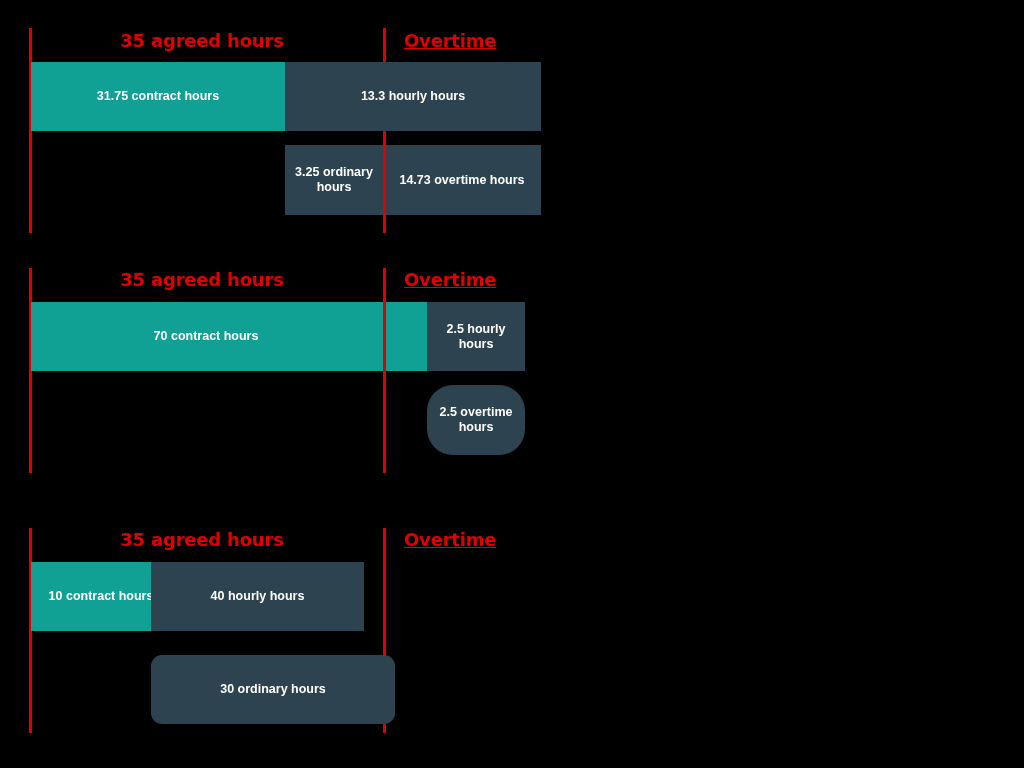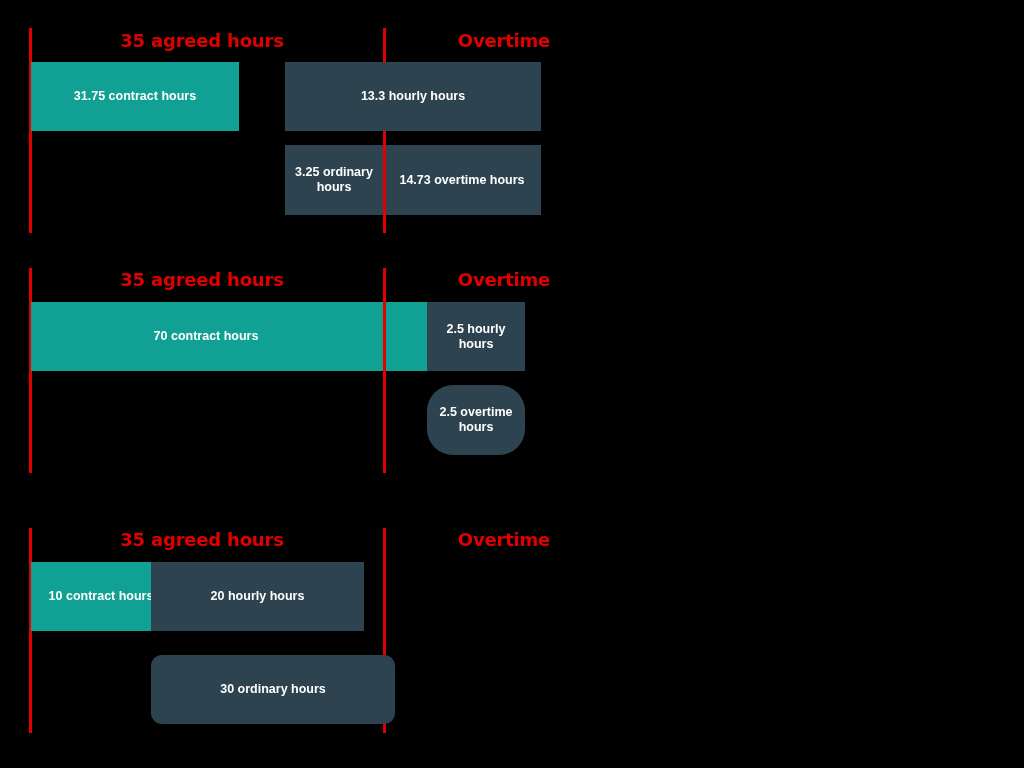--- a/index.html
+++ b/index.html
@@ -43,21 +43,22 @@
     font-weight: bold;
     font-size: 18px;
     letter-spacing: -0.2px;
     white-space: nowrap;
     line-height: 14px;
   }
   .zone-label.centered {
     text-align: center;
   }
   .zone-label.lefted {
-    text-align: center;
+    text-align: left;
+    text-decoration: underline;
   }
 
   
   .block {
     position: absolute;
     box-sizing: border-box;
     display: flex;
     align-items: center;
     justify-content: center;
     text-align: center;
@@ -82,21 +83,21 @@
 <div id="canvas">
 
   <div class="diagram">
 
     <div class="vline" style="left:29px; top:28px; height:205px;"></div>
     <div class="vline" style="left:383px; top:28px; height:205px;"></div>
 
     <div class="zone-label centered" style="left:32px; top:34px; width:340px;">35 agreed hours</div>
     <div class="zone-label lefted" style="left:404px; top:34px; width:200px;">Overtime</div>
 
-    <div class="block contract" style="left:31px; top:62px; width:208px; height:69px;">
+    <div class="block contract" style="left:31px; top:62px; width:254px; height:69px;">
       <span class="block-text">31.75 contract hours</span>
     </div>
     <div class="block dark" style="left:285px; top:62px; width:256px; height:69px;">
       <span class="block-text">13.3 hourly hours</span>
     </div>
 
     <div class="block dark" style="left:285px; top:145px; width:98px; height:70px;">
       <span class="block-text">3.25 ordinary hours</span>
     </div>
     <div class="block dark" style="left:383px; top:145px; width:158px; height:70px;">
@@ -133,21 +134,21 @@
     <div class="vline" style="left:29px; top:528px; height:205px;"></div>
     <div class="vline" style="left:383px; top:528px; height:205px;"></div>
 
     <div class="zone-label centered" style="left:32px; top:533px; width:340px;">35 agreed hours</div>
     <div class="zone-label lefted" style="left:404px; top:533px; width:200px;">Overtime</div>
 
     <div class="block contract" style="left:31px; top:562px; width:140px; height:69px;">
       <span class="block-text">10 contract hours</span>
     </div>
     <div class="block dark" style="left:151px; top:562px; width:213px; height:69px;">
-      <span class="block-text">20 hourly hours</span>
+      <span class="block-text">40 hourly hours</span>
     </div>
 
     <div class="block dark" style="left:151px; top:655px; width:244px; height:69px;border-radius:11px;">
       <span class="block-text">30 ordinary hours</span>
     </div>
   </div>
 
 </div>
 
 </body></html>

